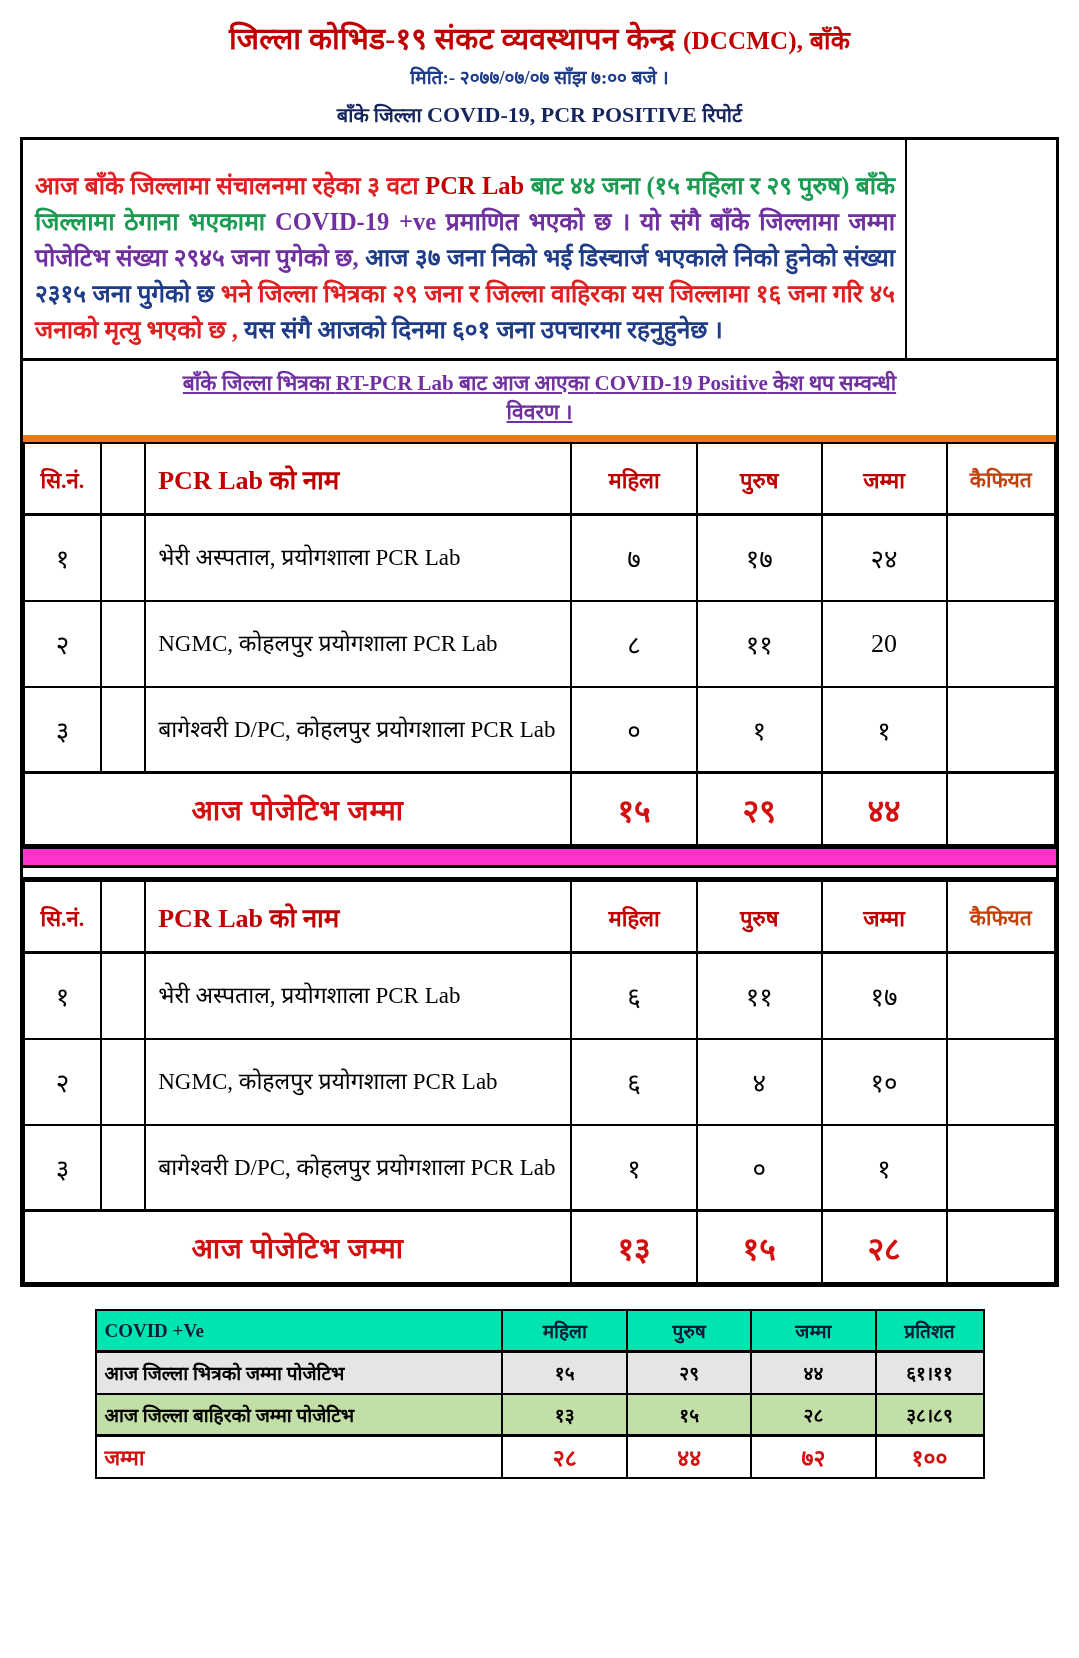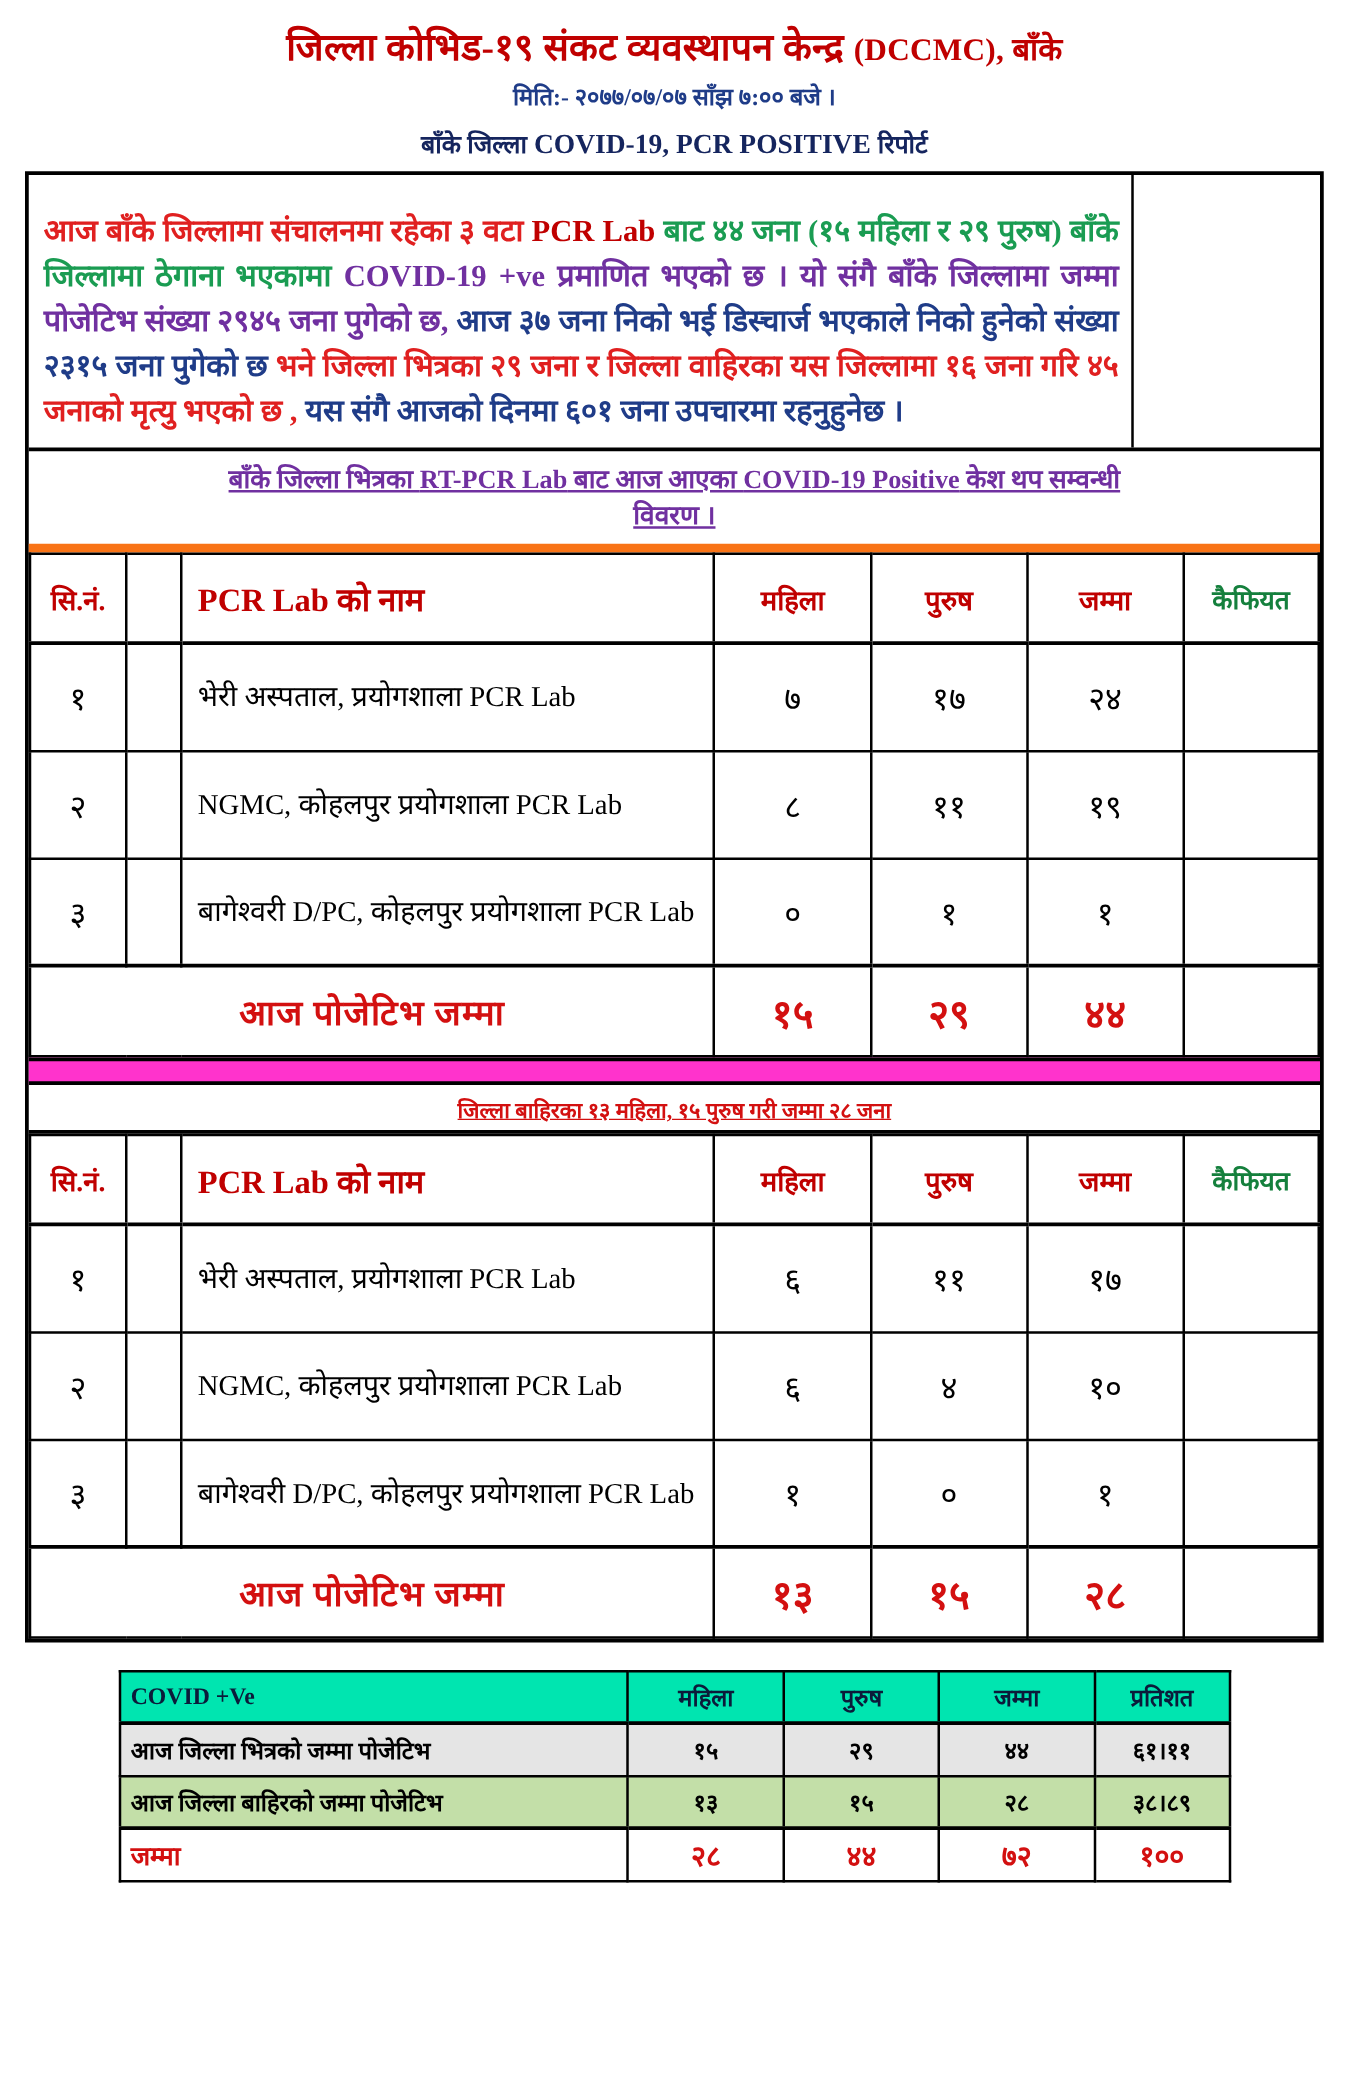--- a/index.html
+++ b/index.html
@@ -104,21 +104,21 @@
   table.lab td, table.lab th { border:2px solid #000; padding:0; }
   table.lab th {
     border-bottom:3px solid #000;
     height: 72px;
     font-weight:bold;
   }
   .th-sn   { width:78px;  font-size:22px; color:#c00000; }
   .th-gap  { width:46px; }
   .th-name { width:438px; font-size:26px; color:#c00000; text-align:left; padding-left:12px !important; }
   .th-num  { width:128px; font-size:22px; color:#c00000; }
-  .th-kaif { width:110px; font-size:21px; color:#15803d; }
+  .th-kaif { width:110px; font-size:21px; color:#c2410c; }
 
   td.sn     { text-align:center; font-size:26px; height:86px; }
   td.gap    { }
   td.name   { font-size:23px; text-align:left; padding:4px 8px 4px 12px !important; line-height:1.3; }
   td.num    { text-align:center; font-size:26px; }
   td.kaif   { }
 
   tr.total td {
     border-top:3px solid #000;
     height:72px;
@@ -206,21 +206,21 @@
           <td class="num">१७</td>
           <td class="num">२४</td>
           <td class="kaif"></td>
         </tr>
         <tr>
           <td class="sn">२</td>
           <td class="gap"></td>
           <td class="name">NGMC, कोहलपुर प्रयोगशाला PCR Lab</td>
           <td class="num">८</td>
           <td class="num">११</td>
-          <td class="num">१९</td>
+          <td class="num">20</td>
           <td class="kaif"></td>
         </tr>
         <tr>
           <td class="sn">३</td>
           <td class="gap"></td>
           <td class="name">बागेश्वरी D/PC, कोहलपुर प्रयोगशाला PCR Lab</td>
           <td class="num">०</td>
           <td class="num">१</td>
           <td class="num">१</td>
           <td class="kaif"></td>
@@ -231,21 +231,20 @@
           <td class="total-num">२९</td>
           <td class="total-num">४४</td>
           <td class="kaif"></td>
         </tr>
       </tbody>
     </table>
 
     <div class="divider-magenta"></div>
 
     <div class="banner-green">
-      <div class="g2">जिल्ला बाहिरका १३ महिला, १५ पुरुष गरी जम्मा २८ जना</div>
     </div>
 
     <table class="lab">
       <thead>
         <tr>
           <th class="th-sn">सि.नं.</th>
           <th class="th-gap"></th>
           <th class="th-name"><span>PCR Lab</span><span> को नाम</span></th>
           <th class="th-num">महिला</th>
           <th class="th-num">पुरुष</th>

